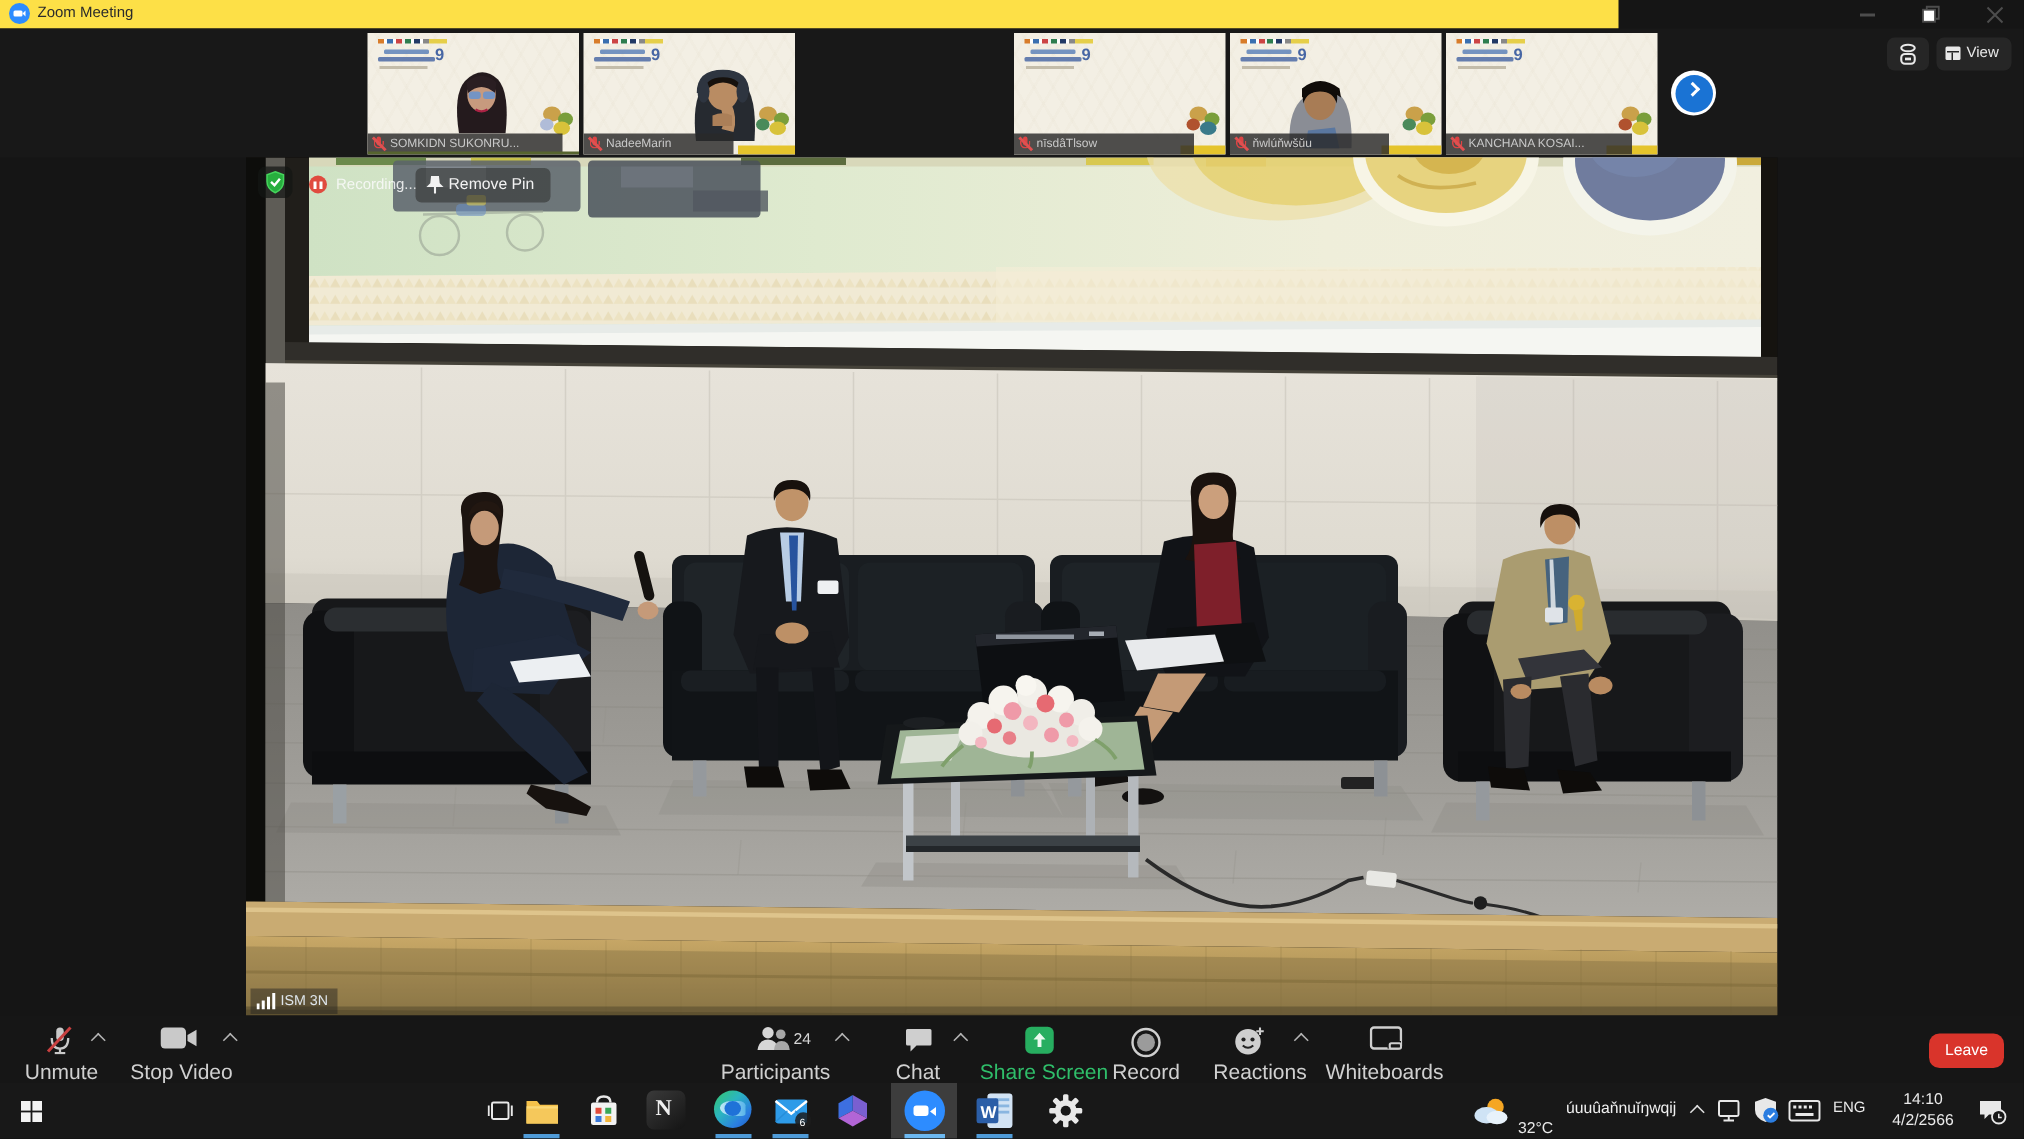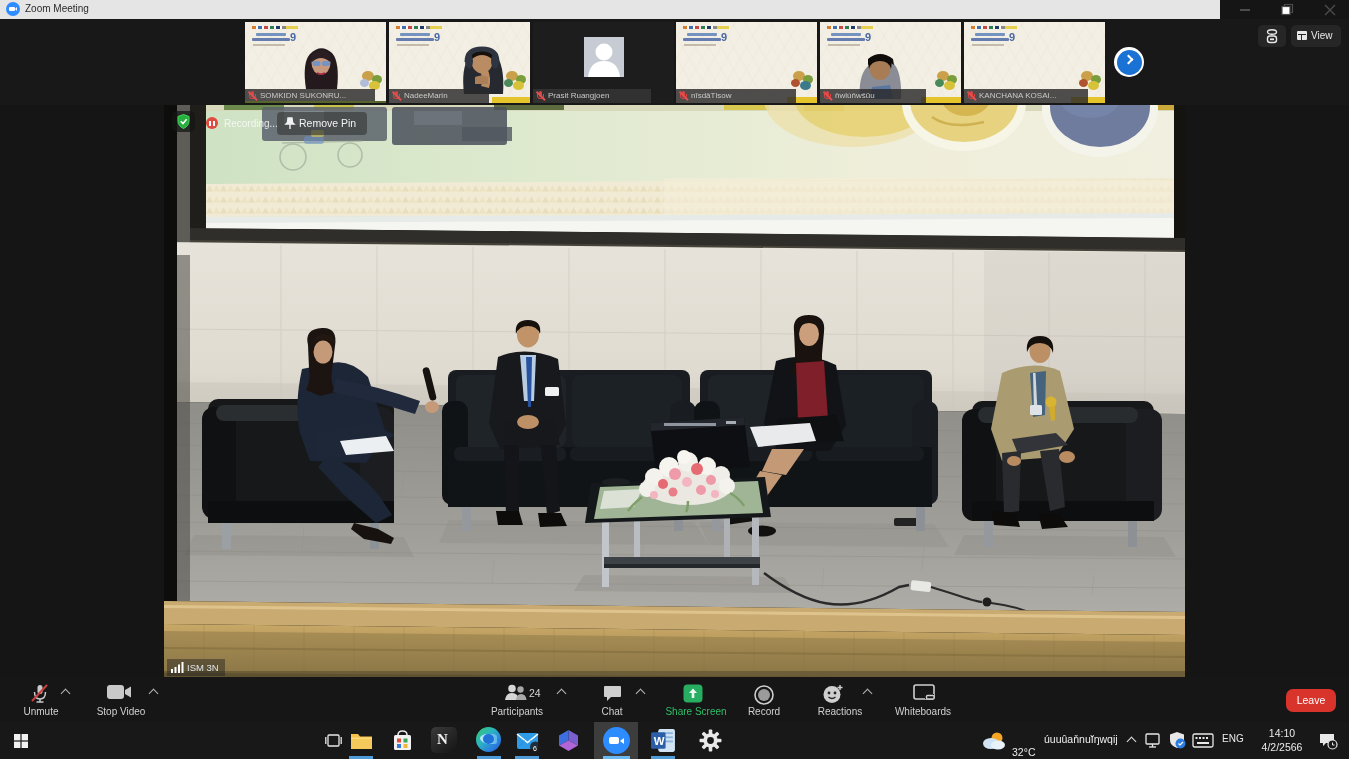--- a/index.html
+++ b/index.html
@@ -1,19 +1,19 @@
 <!DOCTYPE html>
 <html><head>
 <meta charset="utf-8">
 <style>
 *{margin:0;padding:0;box-sizing:border-box}
 html,body{width:1349px;height:759px;overflow:hidden;background:#151515;font-family:"Liberation Sans",sans-serif}
 #app{position:relative;width:1349px;height:759px}
 
-#titlebar{position:absolute;left:0;top:0;width:1220px;height:19px;background:#e5e5e5}
+#titlebar{position:absolute;left:0;top:0;width:1079px;height:19px;background:#fde047}
 #zlogo{position:absolute;left:6px;top:2px;width:14px;height:14px;border-radius:50%;background:#2d8cff}
 #zlogo i{position:absolute;left:3px;top:5px;width:6px;height:4px;background:#fff;border-radius:1px}
 #zlogo b{position:absolute;left:9px;top:5px;width:0;height:0;border-top:2px solid transparent;border-bottom:2px solid transparent;border-right:2.5px solid #fff}
 #ttext{position:absolute;left:25px;top:3px;font-size:10px;color:#2b2b2b}
 .winbtn{position:absolute;top:0;height:19px;width:30px;color:#4d4d4d}
 
 #strip{position:absolute;left:0;top:19px;width:1349px;height:86px;background:#181818}
 .thumb{position:absolute;top:3px;width:141px;height:81px;background:#f3efe4;overflow:hidden}
 .thumb .pat{position:absolute;left:0;top:0;right:0;bottom:0;background:
  repeating-linear-gradient(60deg,rgba(214,204,178,.07) 0 2px,transparent 2px 11px),
@@ -44,21 +44,21 @@
 #shield{position:absolute;left:8px;top:6px;width:23px;height:21px;background:rgba(20,22,20,.72);border-radius:5px}
 #recdot{position:absolute;left:42px;top:12px;width:12px;height:12px;border-radius:50%;background:#e04b3f}
 #recdot i{position:absolute;left:3px;top:3.5px;width:2px;height:5px;background:#fff}
 #recdot b{position:absolute;left:6.5px;top:3.5px;width:2px;height:5px;background:#fff}
 #rectext{position:absolute;left:60px;top:13px;font-size:10px;color:rgba(250,250,250,.85)}
 #pinpill{position:absolute;left:113px;top:7px;width:90px;height:23px;background:rgba(52,54,52,.62);border-radius:4px;color:#f2f2f2;font-size:10.5px;line-height:23px;padding-left:22px}
 #ismlbl{position:absolute;left:3px;bottom:1px;height:17px;background:rgba(30,30,30,.45);color:#dde4ea;font-size:9.5px;line-height:17px;padding:0 6px 0 20px}
 
 #ztoolbar{position:absolute;left:0;top:677px;width:1349px;height:45px;background:#161616}
 .tbi{position:absolute;top:7px;color:#d8d8d8}
-.tbl{position:absolute;top:29px;font-size:10px;color:#d0d0d0;text-align:right;transform:translateX(-50%)}
+.tbl{position:absolute;top:29px;font-size:14px;color:#d0d0d0;text-align:right;transform:translateX(-50%)}
 .caret{position:absolute;width:7px;height:7px;border-top:1.6px solid #b5b5b5;border-right:1.6px solid #b5b5b5;transform:rotate(-45deg)}
 #leave{position:absolute;left:1286px;top:12px;width:50px;height:23px;background:#d9342b;border-radius:7px;color:#fff;font-size:10.5px;text-align:center;line-height:23px}
 
 #taskbar{position:absolute;left:0;top:722px;width:1349px;height:37px;background:#181818}
 #sbox{position:absolute;left:42px;top:1px;width:253px;height:36px;background:#f3f2f1;overflow:hidden}
 #sboxtxt{position:absolute;left:35px;top:12px;font-size:10px;color:#4a4f63}
 #still{position:absolute;right:0;top:0;width:75px;height:36px;background:linear-gradient(100deg,#f3f2f1 0%,#e8d9e2 30%,#c9b7d8 60%,#b89fd0 100%)}
 #still .m1{position:absolute;right:0;bottom:0;width:75px;height:16px;background:linear-gradient(180deg,#9d86c0,#cdbfe0);border-radius:40% 30% 0 0}
 #still .cl{position:absolute;right:46px;top:4px;width:18px;height:7px;background:#e9b7c0;border-radius:6px;opacity:.8}
 #still .tw{position:absolute;right:30px;top:5px;width:7px;height:28px;background:#2e3240;border-radius:2px 2px 0 0}
@@ -148,32 +148,20 @@
           <i style="left:9px;top:10px;width:11px;height:9px;background:#d8c23a"></i>
         </div>
     <div class="ystrip" style="width:38px"></div>
     <div class="nbar" style="width:100px"><span class="micx">
             <u></u>
             <s></s>
             <b></b>
           </span>NadeeMarin</div>
   </div>
 
-  <div class="thumb" style="left:533px;background:#1d1d1d">
-    <div style="position:absolute;left:51px;top:15px;width:40px;height:40px;background:#c7ccd4"></div>
-    <svg width="40" height="40" viewBox="0 0 40 40" style="position:absolute;left:51px;top:15px">
-      <circle cx="20" cy="15" r="8.5" fill="#fff"></circle>
-      <path d="M4,40 q2,-16 16,-16 q14,0 16,16 z" fill="#fff"></path>
-    </svg>
-    <div class="nbar" style="width:118px;background:rgba(52,52,52,.9)"><span class="micx">
-            <u></u>
-            <s></s>
-            <b></b>
-          </span>Prasit Ruangjoen</div>
-  </div>
 
   <div class="thumb" style="left:676px">
     <div class="pat"></div>
     <div class="lg">
           <div class="dots"></div>
           <div class="l1"></div>
           <div class="l2"></div>
           <div class="l3"></div>
           <div class="nine">9</div>
         </div>

